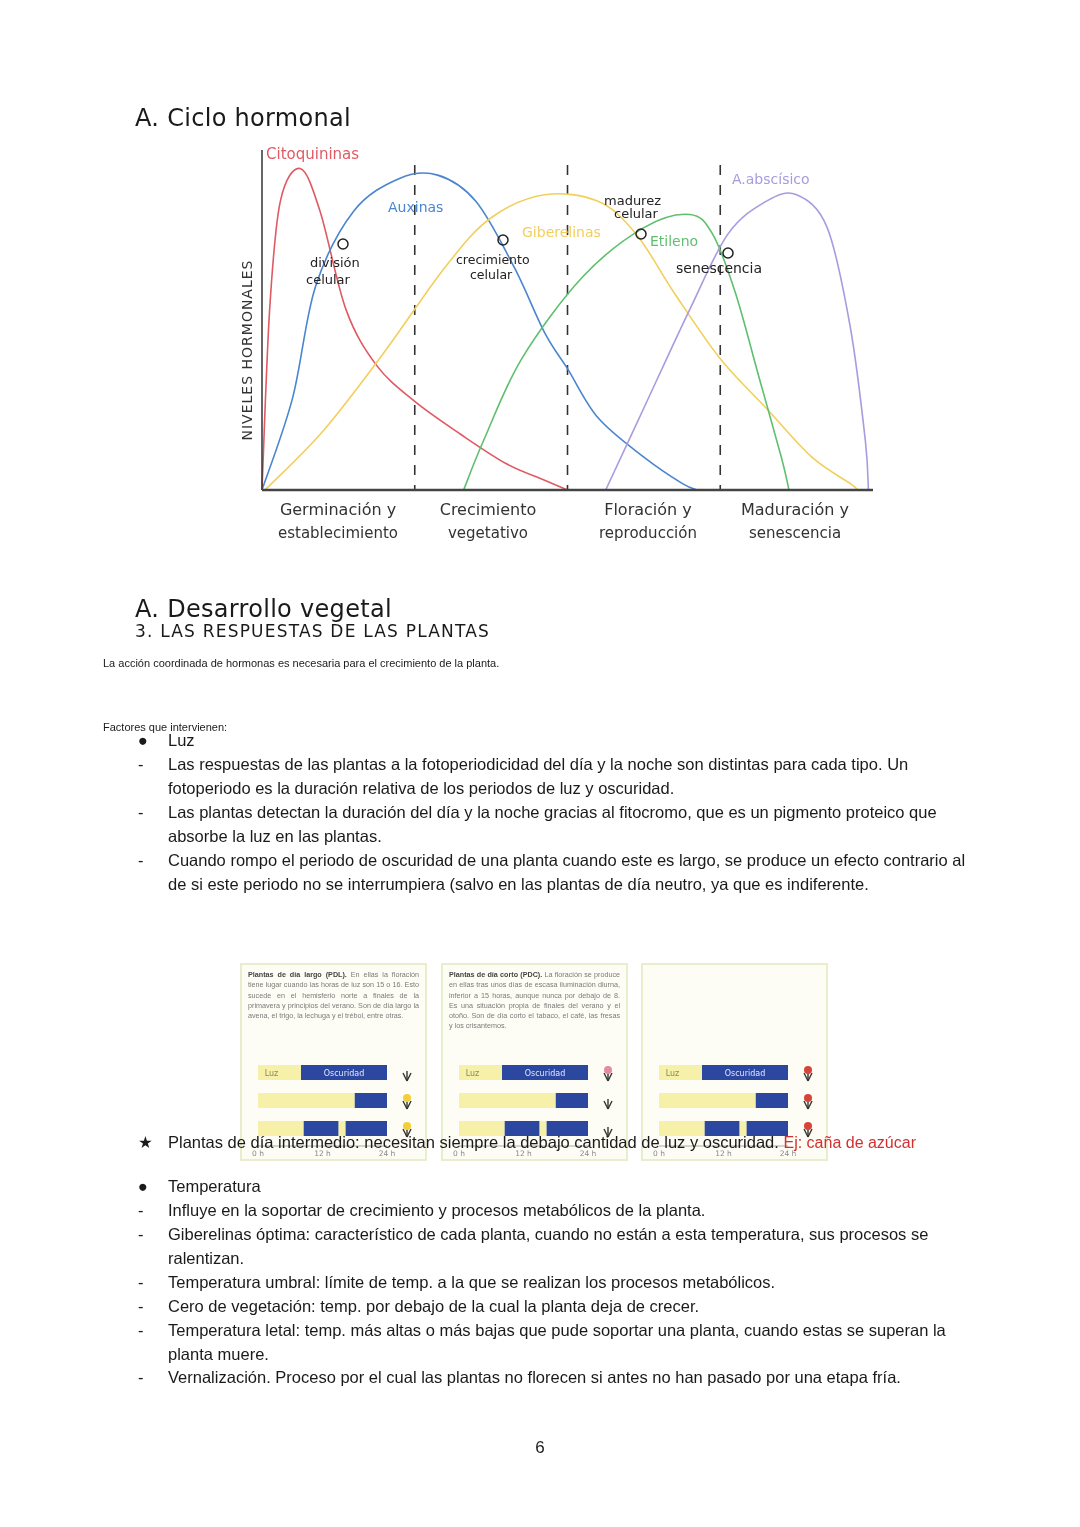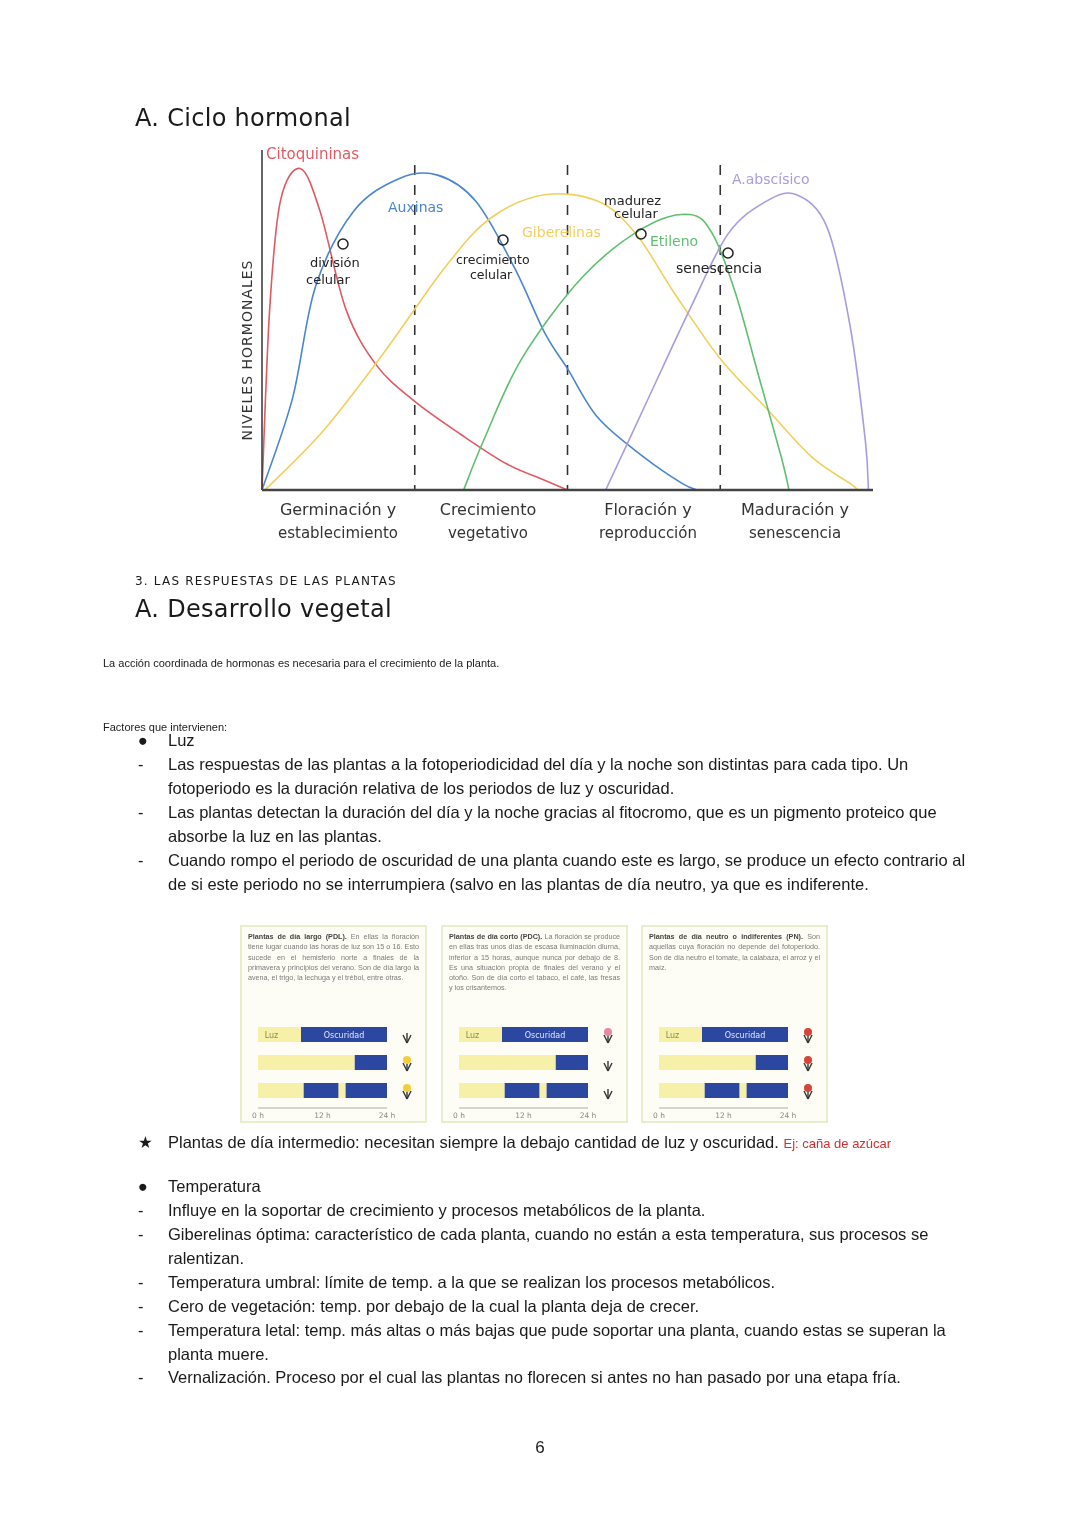--- a/index.html
+++ b/index.html
@@ -1,28 +1,28 @@
 <!DOCTYPE html>
 <html><head>
 <meta charset="utf-8">
 <style>
   html, body { margin: 0; padding: 0; background: #ffffff; }
   body { width: 1080px; height: 1527px; position: relative; overflow: hidden;
          font-family: "Liberation Sans", sans-serif; color: #1a1a1a; }
   .hand { font-family: "DejaVu Sans", sans-serif; }
   .abs { position: absolute; }
   .h-sub { font-size: 24px; letter-spacing: 0.3px; }
-  .h-main { font-size: 12px; letter-spacing: 1.2px; }
+  .h-main { font-size: 17px; letter-spacing: 1.2px; margin-top: 47px; }
   .para { font-size: 11px; line-height: 24px; }
   .item { position: absolute; left: 138px; width: 840px; font-size: 16.5px; line-height: 24px; }
   .item .mark { position: absolute; left: 0; width: 20px; text-align: left; }
   .item .txt { margin-left: 30px; display: block; }
-  .red-note { color: #d32f2f; font-size: 13px; }
+  .red-note { color: #d32f2f; font-size: 16px; }
   svg text { font-family: "DejaVu Sans", sans-serif; }
-  .panel { position: absolute; top: 925px; width: 187px; height: 198px;
+  .panel { position: absolute; top: 963px; width: 187px; height: 198px;
            background: #fdfdf5; border: 2px solid #e8edcc; box-sizing: border-box; }
   .panel .ptxt { position: absolute; left: 6px; top: 5px; right: 6px;
                  font-size: 7.2px; line-height: 10.3px; color: #7a7a7a; text-align: justify; }
   .panel .ptxt b { color: #444; }
   .panel svg { position: absolute; left: 0; top: 90px; }
   .page-num { position: absolute; top: 1438px; left: 0; width: 1080px; text-align: center; font-size: 17px; }
 </style>
 </head>
 <body>
 
@@ -164,21 +164,20 @@
       </g>
       <text x="29.4375" y="21" font-size="8" fill="#8a8a5a" text-anchor="middle">Luz</text>
       <text x="102" y="21" font-size="8" fill="#dfe6ff" text-anchor="middle">Oscuridad</text>
       <line x1="16" x2="145" y1="91" y2="91" stroke="#aaa" stroke-width="1"></line>
       <text x="16" y="101" font-size="7.5" fill="#888" text-anchor="middle">0 h</text>
       <text x="80.5" y="101" font-size="7.5" fill="#888" text-anchor="middle">12 h</text>
       <text x="145" y="101" font-size="7.5" fill="#888" text-anchor="middle">24 h</text>
     </svg>
 </div>
 <div class="panel" style="left:641px;">
-  <div class="ptxt"><b>Plantas de día neutro o indiferentes (PN).</b><span> Son aquellas cuya floración no depende del fotoperiodo. Son de día neutro el tomate, la calabaza, el arroz y el maíz.</span></div>
   <svg class="bars" width="187" height="105">
       <rect x="16" y="10" width="43" height="15" fill="#f6f0a8"></rect>
       <rect x="59" y="10" width="86" height="15" fill="#2c47a0"></rect>
       <g>
         <line x1="165" y1="26" x2="161" y2="18" stroke="#333" stroke-width="1.4"></line>
         <line x1="165" y1="26" x2="165" y2="16" stroke="#333" stroke-width="1.4"></line>
         <line x1="165" y1="26" x2="169" y2="18" stroke="#333" stroke-width="1.4"></line>
         <circle cx="165" cy="15" r="4" fill="#d6453a"></circle>
       </g>
       <rect x="16" y="38" width="96.75" height="15" fill="#f6f0a8"></rect>

